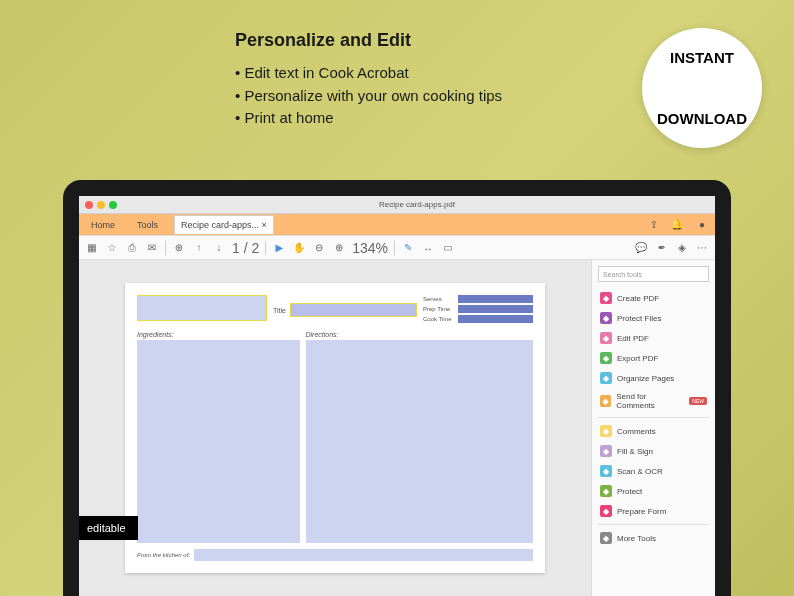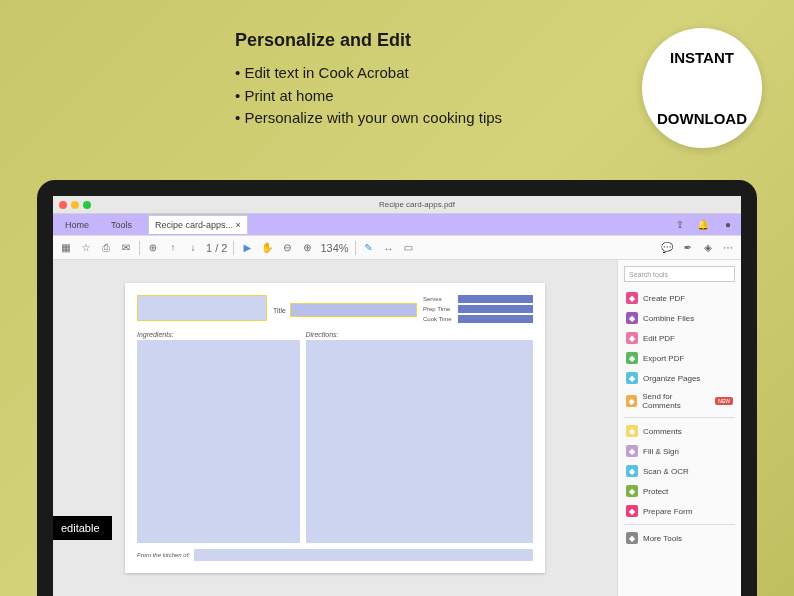--- a/index.html
+++ b/index.html
@@ -39,21 +39,21 @@
   font-size: 15px;
   line-height: 1.15;
   text-align: center;
   box-shadow: 0 2px 8px rgba(0,0,0,0.15);
   gap: 43px;
 }
 .laptop {
   position: absolute;
   bottom: 0; left: 50%;
   transform: translateX(-50%);
-  width: 720px;
+  width: 668px;
 }
 .screen-frame {
   background: #1a1a1a;
   border-radius: 18px 18px 0 0;
   padding: 16px 16px 0 16px;
 }
 .screen {
   background: #f5f5f5;
   width: 100%;
   height: 400px;
@@ -71,21 +71,21 @@
   border-bottom: 1px solid #d0d0d0;
 }
 .traffic { display: flex; gap: 4px; margin-right: 8px; }
 .dot { width: 8px; height: 8px; border-radius: 50%; }
 .dot.r { background: #ff5f56; }
 .dot.y { background: #ffbd2e; }
 .dot.g { background: #27c93f; }
 .title-text { flex: 1; text-align: center; font-size: 8px; color: #555; }
 .tabrow {
   height: 22px;
-  background: #c4b5fd;
+  background: #fdba74;
   display: flex;
   align-items: center;
   padding: 0 6px;
   gap: 10px;
   border-bottom: 1px solid #ddd;
 }
 .tabrow .tab { font-size: 9px; color: #444; padding: 4px 6px; }
 .tabrow .tab.active { background: #fff; border: 1px solid #ccc; border-bottom: none; }
 .tabrow .spacer { flex: 1; }
 .tabrow .ricon { width: 14px; height: 14px; display: flex; align-items: center; justify-content: center; color: #555; font-size: 10px; }
@@ -94,21 +94,21 @@
   background: #fafafa;
   display: flex;
   align-items: center;
   padding: 0 6px;
   gap: 6px;
   border-bottom: 1px solid #ddd;
   color: #666;
 }
 .toolbar .ticon { width: 14px; height: 14px; display: flex; align-items: center; justify-content: center; font-size: 10px; }
 .toolbar .sep { width: 1px; height: 14px; background: #ccc; }
-.toolbar .pagenum { font-size: 11px; }
+.toolbar .pagenum { font-size: 14px; }
 .toolbar .grow { flex: 1; }
 .toolbar .blue { color: #4a90d9; }
 .main {
   flex: 1;
   display: flex;
   overflow: hidden;
 }
 .canvas {
   flex: 1;
   background: #e8e8e8;
@@ -269,22 +269,22 @@
   background: #888;
   border-radius: 0 0 6px 6px;
 }
 </style>
 </head>
 <body>
 
 <div class="headline">Personalize and Edit</div>
 <div class="bullets">
   <div>Edit text in Cook Acrobat</div>
+  <div>Personalize with your own cooking tips</div>
   <div>Print at home</div>
-  <div>Personalize with your own cooking tips</div>
 </div>
 
 <div class="instant-badge">
   <div>INSTANT</div>
   <div>DOWNLOAD</div>
 </div>
 
 <div class="laptop">
   <div class="screen-frame">
     <div class="screen">
@@ -386,21 +386,21 @@
 
         <div class="sidebar">
           <div class="search-tools">Search tools</div>
           <div id="tool-list">
               <div class="tool-item">
                 <div class="tool-icon ic-create">◆</div>
                 <span>Create PDF</span>
               </div>
               <div class="tool-item">
                 <div class="tool-icon ic-combine">◆</div>
-                <span>Combine Files</span>
+                <span>Protect Files</span>
               </div>
               <div class="tool-item">
                 <div class="tool-icon ic-edit">◆</div>
                 <span>Edit PDF</span>
               </div>
               <div class="tool-item">
                 <div class="tool-icon ic-export">◆</div>
                 <span>Export PDF</span>
               </div>
               <div class="tool-item">

